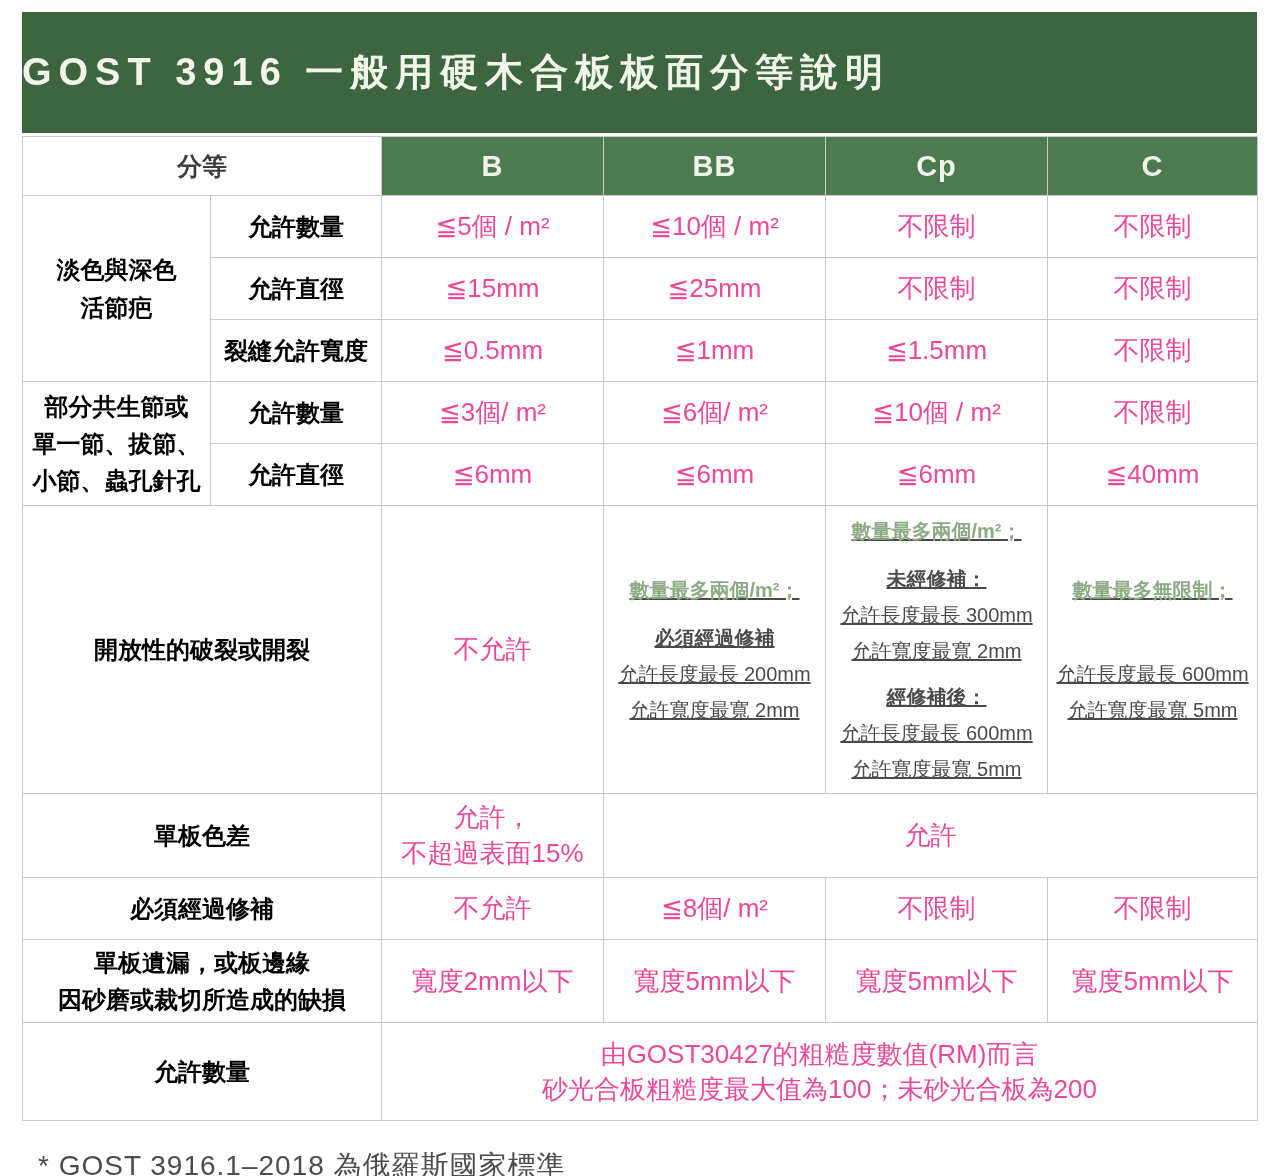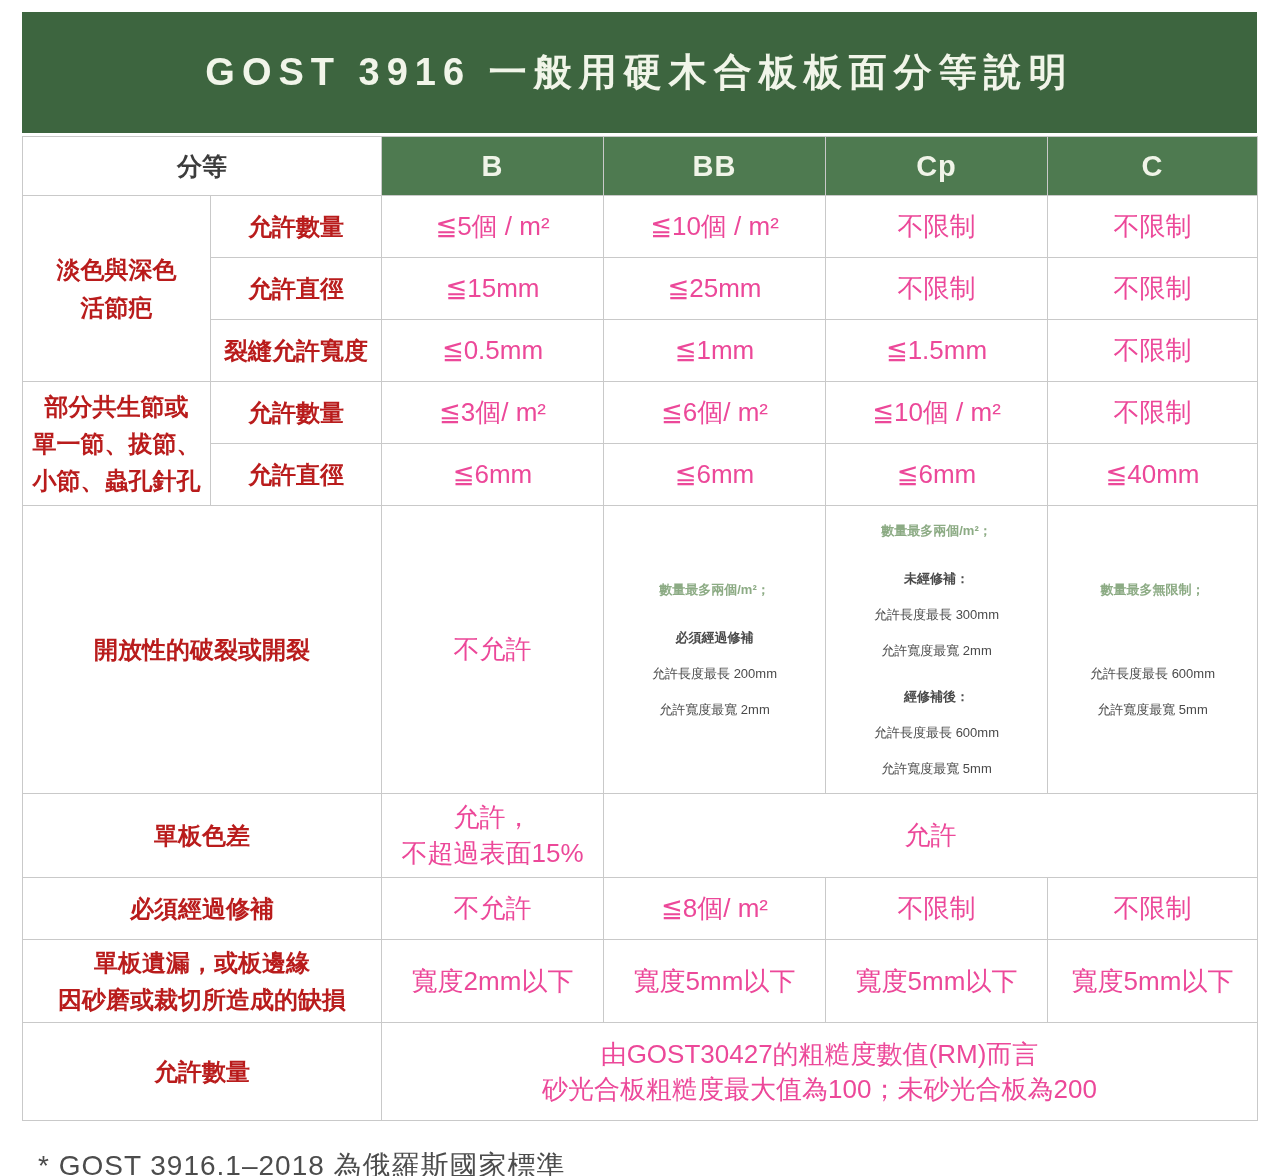--- a/index.html
+++ b/index.html
@@ -4,42 +4,42 @@
 <style>
   html,body{margin:0;padding:0;}
   body{
     width:1277px;height:1176px;background:#ffffff;
     font-family:"Liberation Sans","DejaVu Sans",sans-serif;
     color:#4a4a4a;-webkit-font-smoothing:antialiased;
   }
   .banner{
     margin:12px 20px 0 22px;width:1235px;height:121px;
     background:#426b44;background-color:#3d653f;
-    display:flex;align-items:center;justify-content:center;
+    display:flex;align-items:center;
     color:#f1f5e9;font-weight:bold;font-size:38px;letter-spacing:7px;
   }
   table.grade-table{
     margin:3px 20px 8px 22px;width:1235px;
     border-collapse:collapse;table-layout:fixed;
   }
   table.grade-table td{
     border:1.5px solid #c9c9c9;
     text-align:center;vertical-align:middle;
     padding:4px 6px;overflow:hidden;
   }
   td.hdr{
     background:#4e7a50;color:#f0f4e8;font-weight:bold;
     font-size:29px;letter-spacing:1px;
   }
   td.hdr-grade{background:#ffffff;color:#3c3c3c;font-weight:bold;font-size:25px;}
-  .lbl{font-weight:bold;color:#b91c1c;font-size:24px;white-space:pre-line;line-height:1.55;}
+  .lbl{font-weight:bold;color:#000000;font-size:24px;white-space:pre-line;line-height:1.55;}
   .val{font-size:26px;color:#ec4899;white-space:pre-line;line-height:1.35;}
   td.crack-cell{
     vertical-align:top;text-align:left;
-    padding:13px 4px 0 12px;font-size:13px;line-height:36px;color:#4a4a4a;
+    padding:13px 4px 0 12px;font-size:20px;line-height:36px;color:#4a4a4a;text-decoration:underline;
   }
   .crack-headline{color:#8cab84;font-weight:bold;margin-bottom:12px;}
   .crack-sub{font-weight:bold;}
   .crack-spacer{height:36px;}
   .part2{margin-top:10px;}
   .footnote{
     margin:26px 0 0 38px;font-size:28px;color:#4c4c4c;letter-spacing:1px;
   }
   tr.rh-hdr{height:59px;}
   tr.rh-std{height:62px;}

